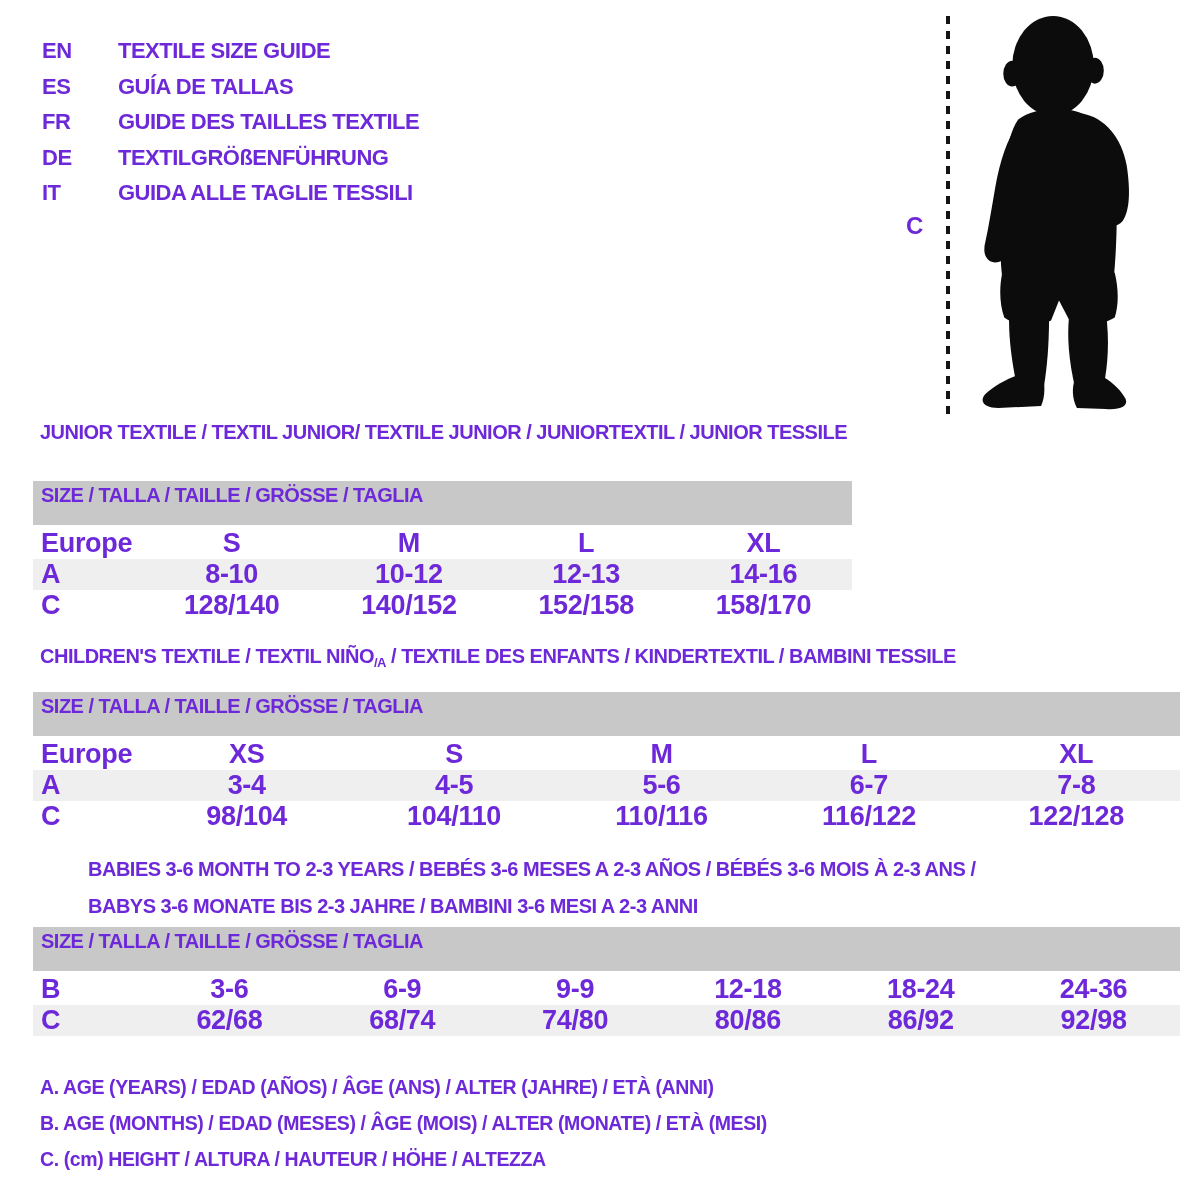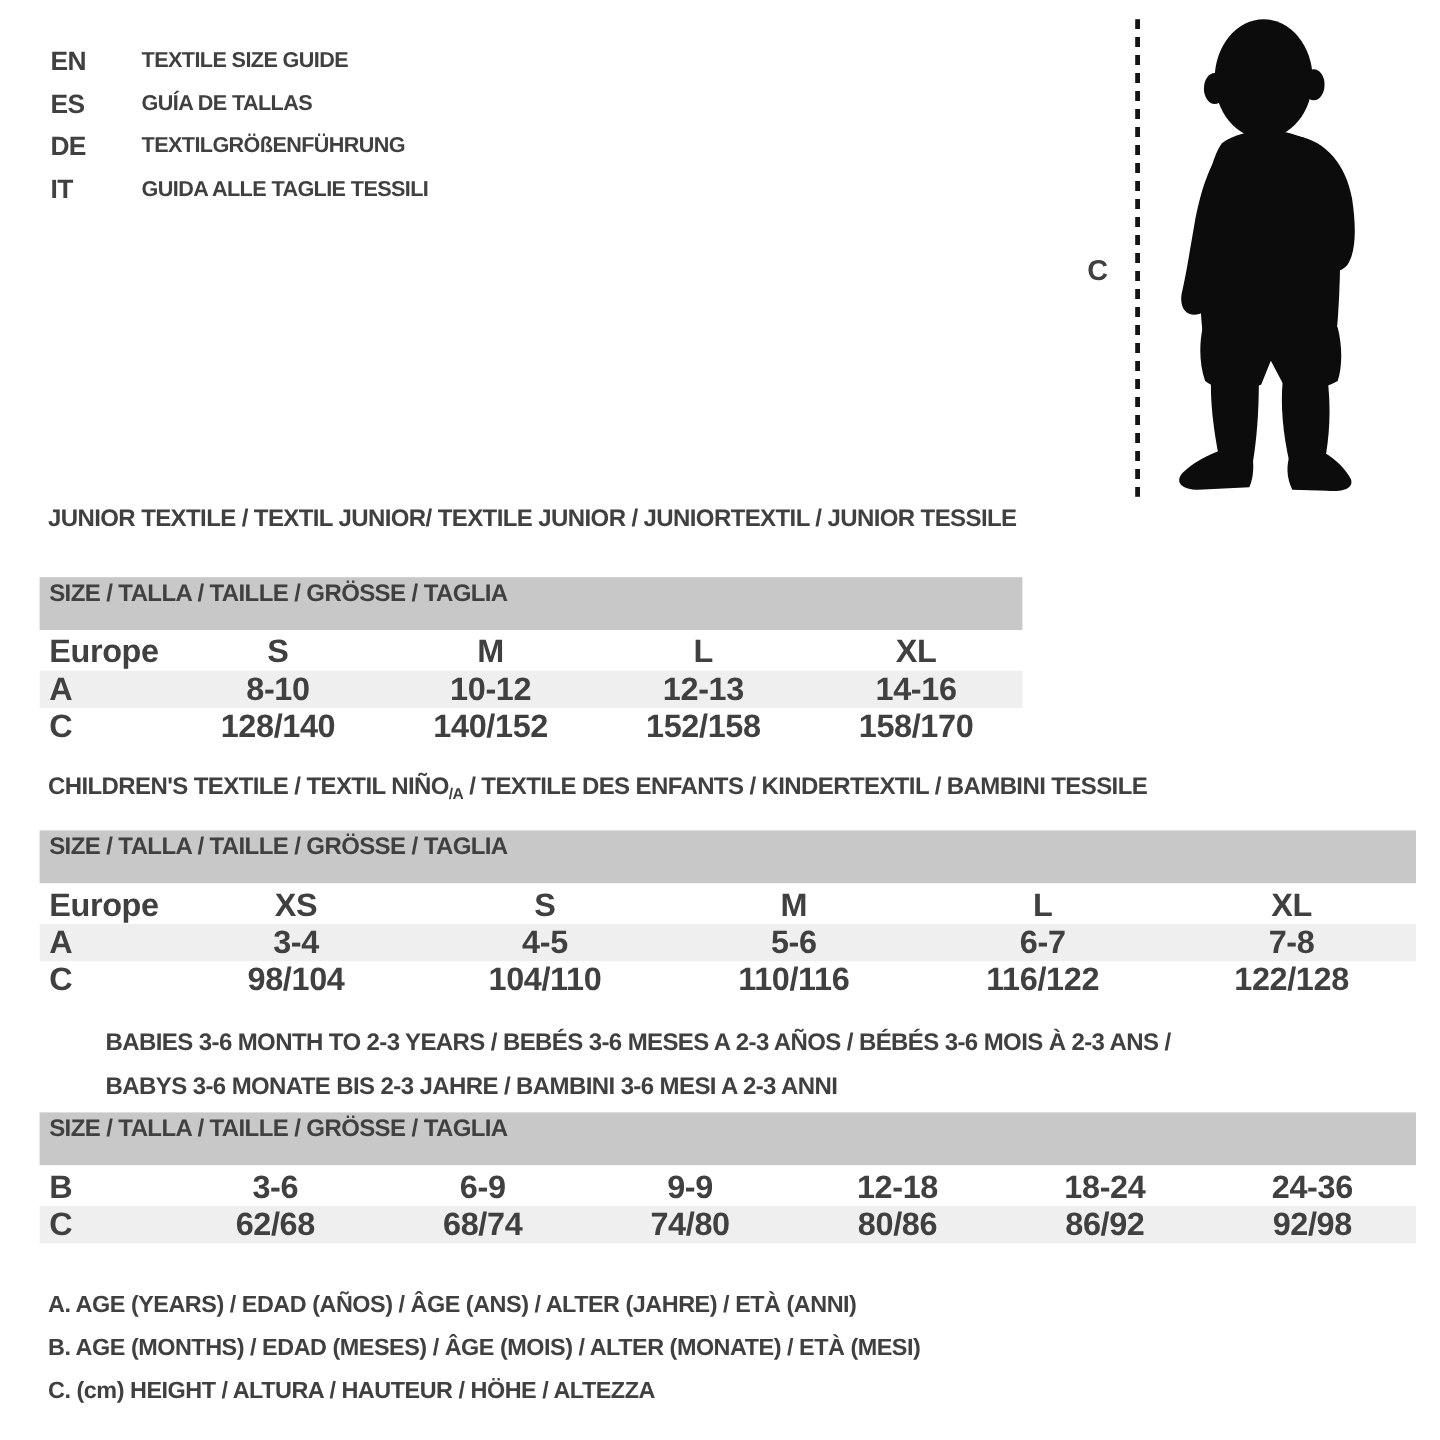--- a/index.html
+++ b/index.html
@@ -1,25 +1,25 @@
 <!DOCTYPE html>
 <html><head>
 <meta charset="utf-8">
 <style>
   html,body{margin:0;padding:0;background:#fff;}
   .page{
     position:relative;width:1200px;height:1200px;background:#ffffff;
     font-family:"Liberation Sans","DejaVu Sans",sans-serif;
-    color:#404040;overflow:hidden;
+    color:#6d28d9;overflow:hidden;
   }
   
   .lang-block{position:absolute;left:42px;top:33px;}
   .lang-row{display:flex;height:35.5px;line-height:35.5px;}
   .lang-code{width:76px;font-size:22px;font-weight:bold;letter-spacing:-0.5px;}
-  .lang-title{font-size:18px;font-weight:bold;letter-spacing:-0.5px;white-space:nowrap;}
+  .lang-title{font-size:22px;font-weight:bold;letter-spacing:-0.5px;white-space:nowrap;}
   
   .measure-line{
     position:absolute;left:946px;top:16px;width:4px;height:398px;
     background:repeating-linear-gradient(to bottom,#141414 0 8px,transparent 8px 15px);
   }
   .measure-label{position:absolute;left:906px;top:212px;font-size:24px;font-weight:bold;}
   .baby-svg{position:absolute;left:958px;top:8px;}
   
   .section-heading{
     position:absolute;left:40px;font-size:20px;font-weight:bold;
@@ -51,20 +51,24 @@
 <div class="page">
 
   <div class="lang-block">
     <div class="lang-row">
       <span class="lang-code">EN</span>
       <span class="lang-title">TEXTILE SIZE GUIDE</span>
     </div>
     <div class="lang-row">
       <span class="lang-code">ES</span>
       <span class="lang-title">GUÍA DE TALLAS</span>
+    </div>
+    <div class="lang-row">
+      <span class="lang-code">FR</span>
+      <span class="lang-title">GUIDE DES TAILLES TEXTILE</span>
     </div>
     <div class="lang-row">
       <span class="lang-code">DE</span>
       <span class="lang-title">TEXTILGRÖßENFÜHRUNG</span>
     </div>
     <div class="lang-row">
       <span class="lang-code">IT</span>
       <span class="lang-title">GUIDA ALLE TAGLIE TESSILI</span>
     </div>
   </div>

